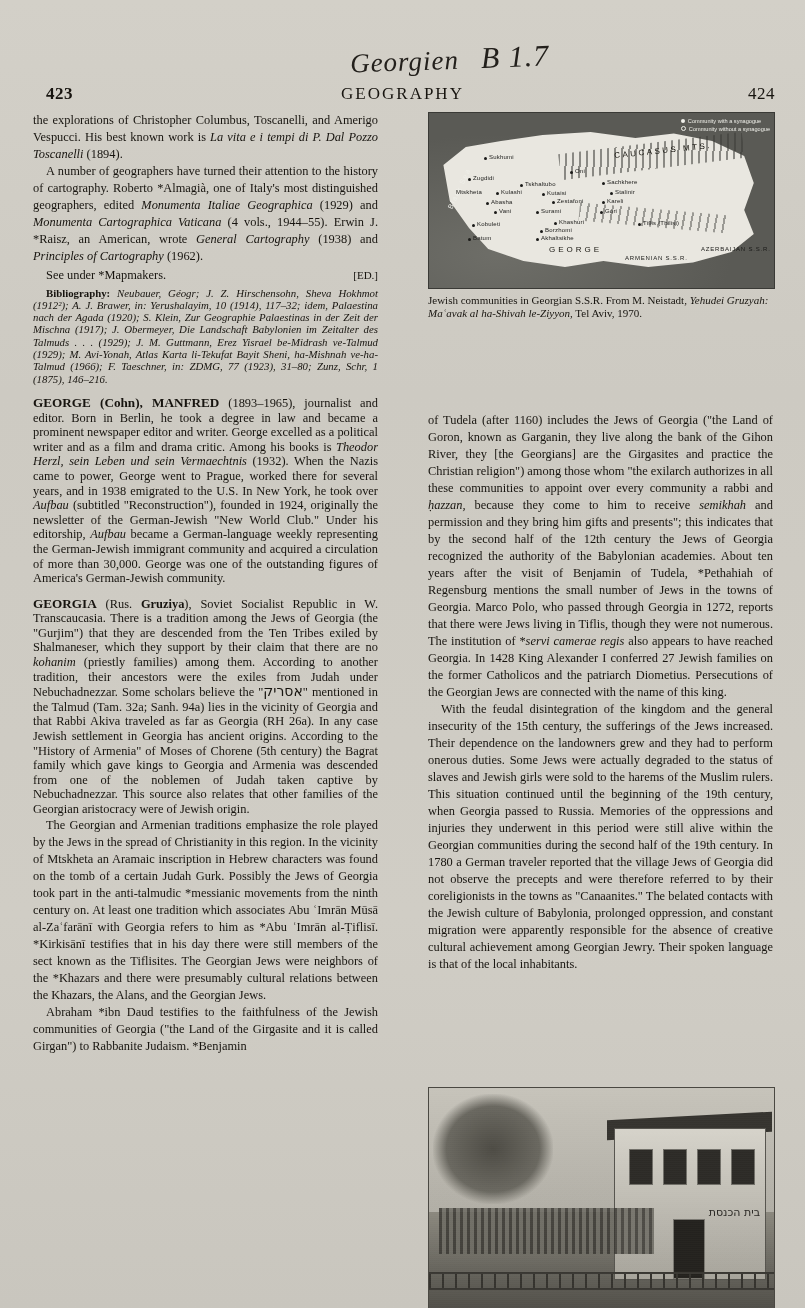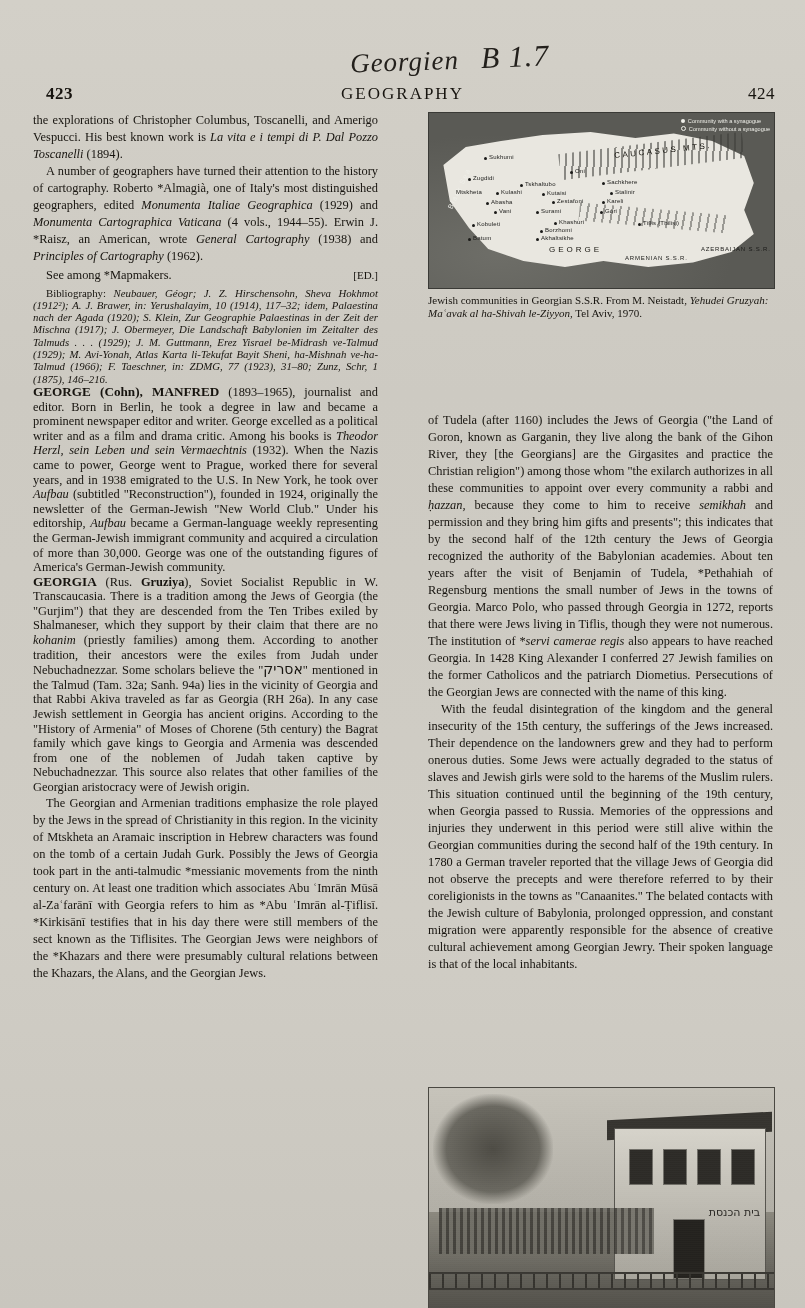--- a/index.html
+++ b/index.html
@@ -85,20 +85,21 @@
   p {
     margin: 0 0 0 0;
     font-size: 12.4px;
     line-height: 17px;
     text-align: justify;
     text-indent: 13px;
     hyphens: auto;
   }
   p.noindent { text-indent: 0; }
   .smallcap-entry {
+    margin-top: 11px;
     font-size: 12.4px;
     line-height: 14.6px;
     text-align: justify;
     text-indent: 0;
   }
   .entry-head {
     font-weight: bold;
     font-size: 13.2px;
   }
   i, em { font-style: italic; }
@@ -114,21 +115,21 @@
     font-variant: small-caps;
     font-size: 11px;
   }
   .biblio {
     font-size: 10.8px;
     line-height: 12.3px;
     text-align: justify;
     margin-top: 4px;
     text-indent: 13px;
   }
-  .biblio b { font-weight: normal; }
+  .biblio b { font-weight: bold; }
 
   .hebrew {
     font-family: "DejaVu Sans", sans-serif;
     font-size: 14px;
     direction: rtl;
     unicode-bidi: isolate;
   }
 
   
   .map-fig {
@@ -354,37 +355,38 @@
 
   <div class="columns">
 
     <div class="col col-left">
       <p class="noindent"><span>the explorations of Christopher Columbus, Toscanelli, and Amerigo Vespucci. His best known work is </span><i>La vita e i tempi di P. Dal Pozzo Toscanelli</i><span> (1894).</span></p>
 
       <p><span>A number of geographers have turned their attention to the history of cartography. Roberto *Almagià, one of Italy's most distinguished geographers, edited </span><i>Monumenta Italiae Geographica</i><span> (1929) and </span><i>Monumenta Cartographica Vaticana</i><span> (4 vols., 1944–55). Erwin J. *Raisz, an American, wrote </span><i>General Cartography</i><span> (1938) and </span><i>Principles of Cartography</i><span> (1962).</span></p>
 
       <div class="seealso">
         <span class="ed">[ED.]</span>
-        <span>See among *Mapmakers.</span>
+        <span>See under *Mapmakers.</span>
       </div>
 
       <div class="biblio">
         <b>Bibliography:</b><i> Neubauer, Géogr; J. Z. Hirschensohn, Sheva Hokhmot (1912²); A. J. Brawer, in: Yerushalayim, 10 (1914), 117–32; idem, Palaestina nach der Agada (1920); S. Klein, Zur Geographie Palaestinas in der Zeit der Mischna (1917); J. Obermeyer, Die Landschaft Babylonien im Zeitalter des Talmuds . . . (1929); J. M. Guttmann, Erez Yisrael be-Midrash ve-Talmud (1929); M. Avi-Yonah, Atlas Karta li-Tekufat Bayit Sheni, ha-Mishnah ve-ha-Talmud (1966); F. Taeschner, in: ZDMG, 77 (1923), 31–80; Zunz, Schr, 1 (1875), 146–216.</i>
       </div>
 
       <div class="smallcap-entry">
         <span class="entry-head">GEORGE (Cohn), MANFRED</span><span> (1893–1965), journalist and editor. Born in Berlin, he took a degree in law and became a prominent newspaper editor and writer. George excelled as a political writer and as a film and drama critic. Among his books is </span><i>Theodor Herzl, sein Leben und sein Vermaechtnis</i><span> (1932). When the Nazis came to power, George went to Prague, worked there for several years, and in 1938 emigrated to the U.S. In New York, he took over </span><i>Aufbau</i><span> (subtitled "Reconstruction"), founded in 1924, originally the newsletter of the German-Jewish "New World Club." Under his editorship, </span><i>Aufbau</i><span> became a German-language weekly representing the German-Jewish immigrant community and acquired a circulation of more than 30,000. George was one of the outstanding figures of America's German-Jewish community.</span>
       </div>
 
       <div class="smallcap-entry">
         <span class="entry-head">GEORGIA</span><span> (Rus. </span><b>Gruziya</b><span>), Soviet Socialist Republic in W. Transcaucasia. There is a tradition among the Jews of Georgia (the "Gurjim") that they are descended from the Ten Tribes exiled by Shalmaneser, which they support by their claim that there are no </span><i>kohanim</i><span> (priestly families) among them. According to another tradition, their ancestors were the exiles from Judah under Nebuchadnezzar. Some scholars believe the "</span><span class="hebrew">אסריק</span><span>" mentioned in the Talmud (Tam. 32a; Sanh. 94a) lies in the vicinity of Georgia and that Rabbi Akiva traveled as far as Georgia (RH 26a). In any case Jewish settlement in Georgia has ancient origins. According to the "History of Armenia" of Moses of Chorene (5th century) the Bagrat family which gave kings to Georgia and Armenia was descended from one of the noblemen of Judah taken captive by Nebuchadnezzar. This source also relates that other families of the Georgian aristocracy were of Jewish origin.</span>
       </div>
 
       <p style="margin-top:0">The Georgian and Armenian traditions emphasize the role played by the Jews in the spread of Christianity in this region. In the vicinity of Mtskheta an Aramaic inscription in Hebrew characters was found on the tomb of a certain Judah Gurk. Possibly the Jews of Georgia took part in the anti-talmudic *messianic movements from the ninth century on. At least one tradition which associates Abu ʿImrān Mūsā al-Zaʿfarānī with Georgia refers to him as *Abu ʿImrān al-Ṭiflisī. *Kirkisānī testifies that in his day there were still members of the sect known as the Tiflisites. The Georgian Jews were neighbors of the *Khazars and there were presumably cultural relations between the Khazars, the Alans, and the Georgian Jews.</p>
 
+      <p>Abraham *ibn Daud testifies to the faithfulness of the Jewish communities of Georgia ("the Land of the Girgasite and it is called Girgan") to Rabbanite Judaism. *Benjamin</p>
     </div>
 
     <div class="col col-right" style="top:300px">
       <p class="noindent"><span>of Tudela (after 1160) includes the Jews of Georgia ("the Land of Goron, known as Garganin, they live along the bank of the Gihon River, they [the Georgians] are the Girgasites and practice the Christian religion") among those whom "the exilarch authorizes in all these communities to appoint over every community a rabbi and </span><i>ḥazzan,</i><span> because they come to him to receive </span><i>semikhah</i><span> and permission and they bring him gifts and presents"; this indicates that by the second half of the 12th century the Jews of Georgia recognized the authority of the Babylonian academies. About ten years after the visit of Benjamin of Tudela, *Pethahiah of Regensburg mentions the small number of Jews in the towns of Georgia. Marco Polo, who passed through Georgia in 1272, reports that there were Jews living in Tiflis, though they were not numerous. The institution of *</span><i>servi camerae regis</i><span> also appears to have reached Georgia. In 1428 King Alexander I conferred 27 Jewish families on the former Catholicos and the patriarch Diometius. Persecutions of the Georgian Jews are connected with the name of this king.</span></p>
       <p>With the feudal disintegration of the kingdom and the general insecurity of the 15th century, the sufferings of the Jews increased. Their dependence on the landowners grew and they had to perform onerous duties. Some Jews were actually degraded to the status of slaves and Jewish girls were sold to the harems of the Muslim rulers. This situation continued until the beginning of the 19th century, when Georgia passed to Russia. Memories of the oppressions and injuries they underwent in this period were still alive within the Georgian communities during the second half of the 19th century. In 1780 a German traveler reported that the village Jews of Georgia did not observe the precepts and were therefore referred to by their coreligionists in the towns as "Canaanites." The belated contacts with the Jewish culture of Babylonia, prolonged oppression, and constant migration were apparently responsible for the absence of creative cultural achievement among Georgian Jewry. Their spoken language is that of the local inhabitants.</p>
     </div>
 
     <div class="map-fig">
       <div class="map-box">
         <div class="map-sea"></div>

